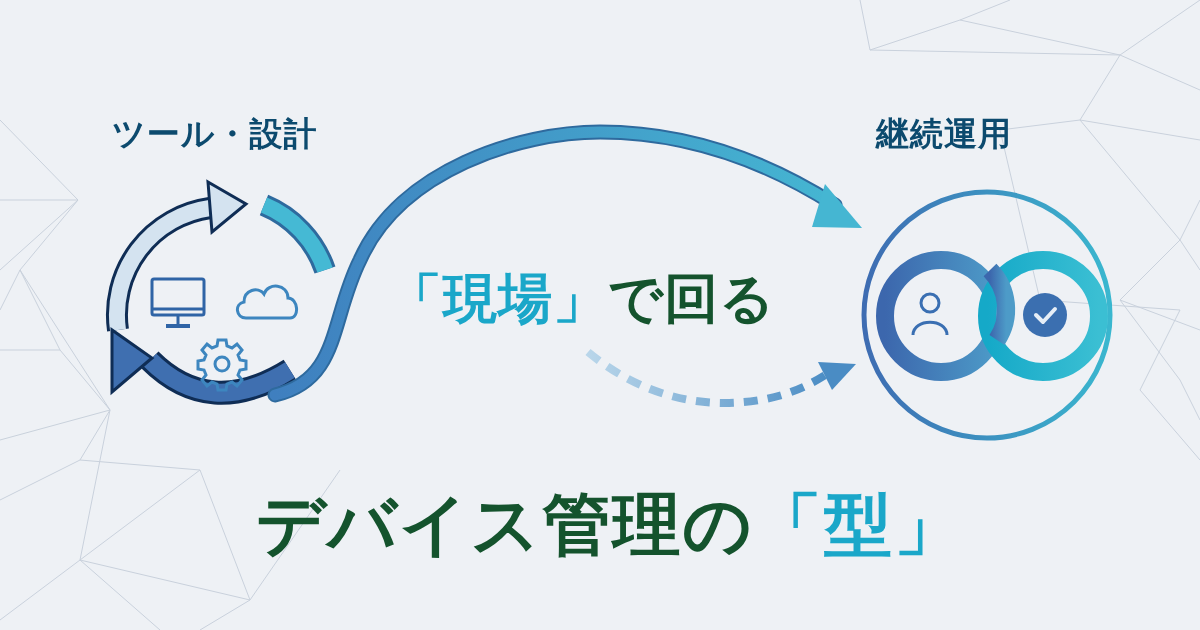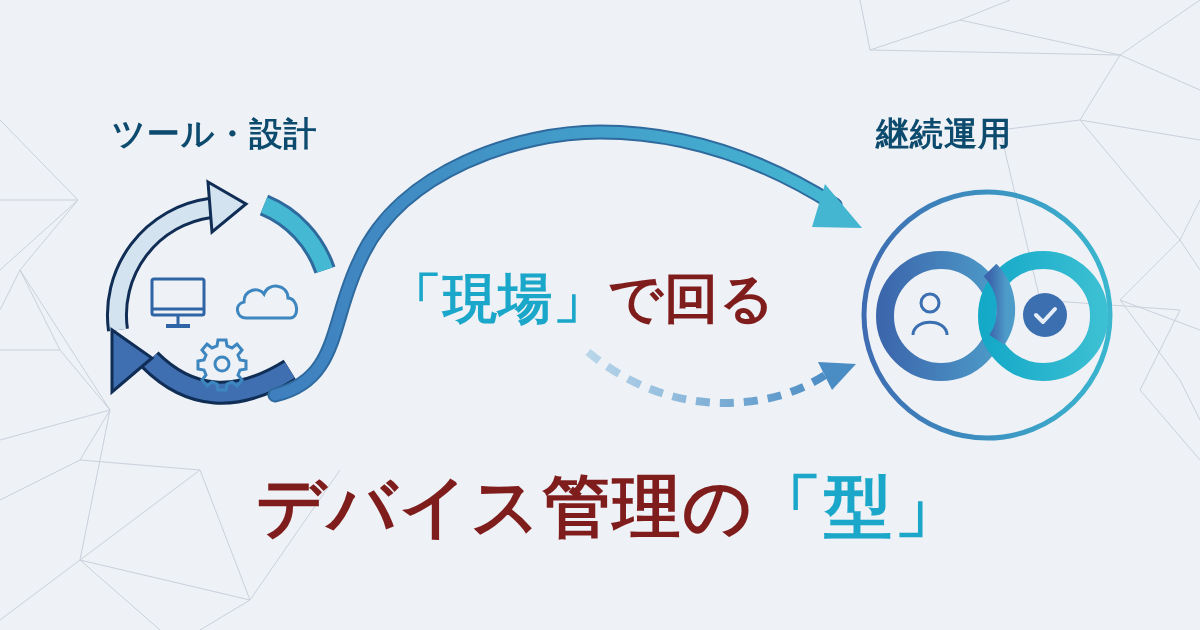--- a/index.html
+++ b/index.html
@@ -2,22 +2,22 @@
 <html><head>
 <meta charset="utf-8">
 <style>
   html,body{margin:0;padding:0;}
   body{width:1200px;height:630px;overflow:hidden;background:#eef1f5;position:relative;font-family:"DejaVu Sans",sans-serif;}
   .bg{position:absolute;left:0;top:0;width:1200px;height:630px;}
   .label{position:absolute;font-weight:bold;color:#0c4a6e;font-size:33px;letter-spacing:1px;white-space:nowrap;}
   .lbl-left{left:112px;top:112px;}
   .lbl-right{left:848px;top:112px;margin-left:28px;}
   .mid-title{position:absolute;left:388px;top:263px;font-size:54px;font-weight:bold;white-space:nowrap;letter-spacing:1px;}
-  .main-title{position:absolute;left:256px;top:462px;font-size:68px;font-weight:bold;white-space:nowrap;letter-spacing:2px;}
-  .dark{color:#7f1d1d;}
+  .main-title{position:absolute;left:256px;top:480px;font-size:68px;font-weight:bold;white-space:nowrap;letter-spacing:2px;}
+  .dark{color:#14532d;}
   .accent{color:#1aa7c9;}
   svg.art{position:absolute;left:0;top:0;}
 </style>
 </head>
 <body>
 
 <svg class="bg" width="1200" height="630" viewBox="0 0 1200 630">
   <g stroke="#c9d1dc" stroke-width="1" fill="none">
     <polyline points="0,120 78,200 0,270"></polyline>
     <polyline points="0,200 78,200 20,270 110,410 0,440"></polyline>

